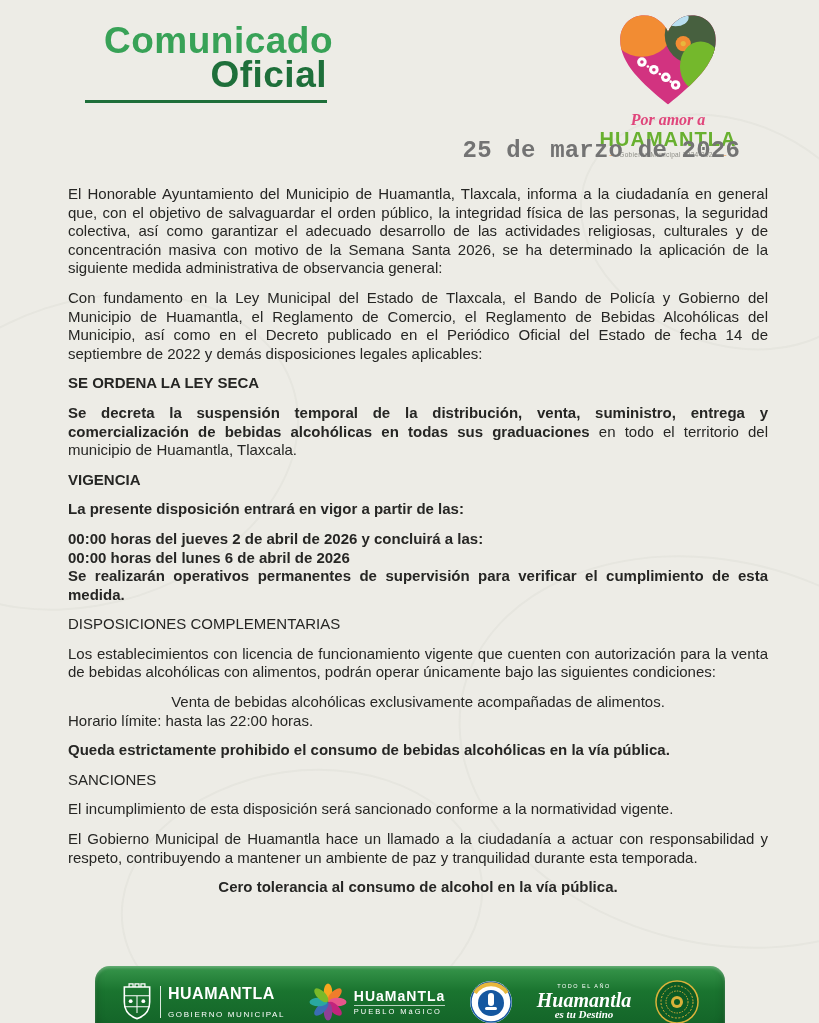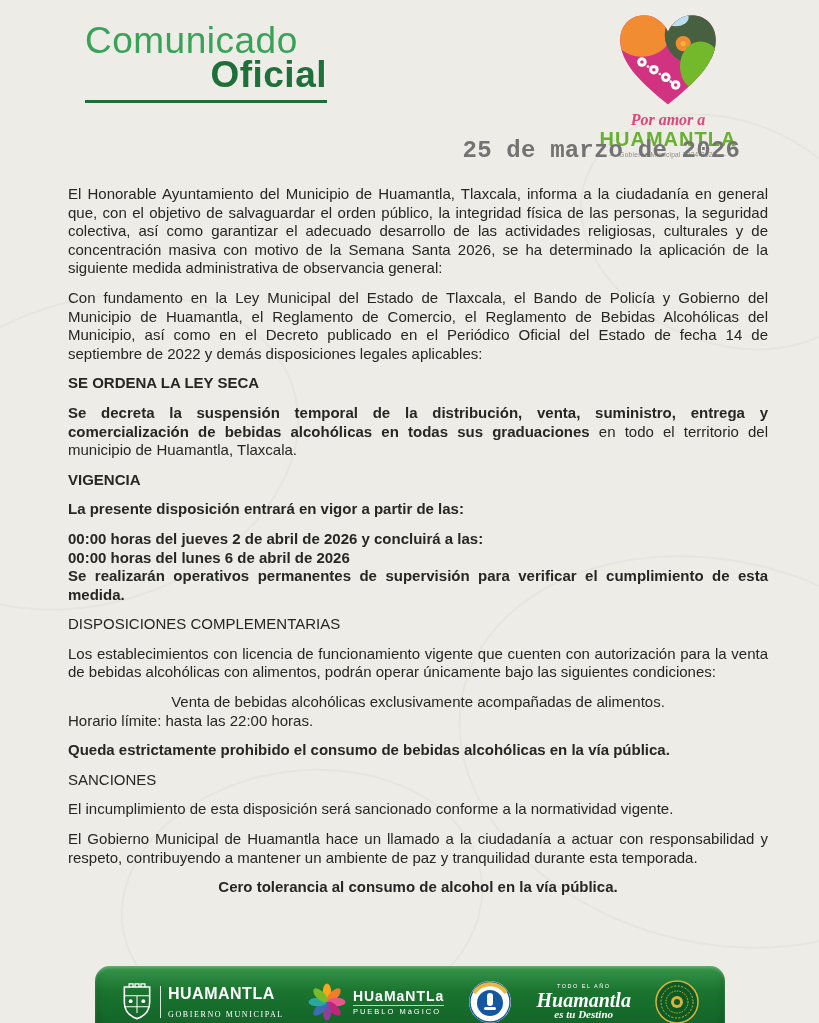--- a/index.html
+++ b/index.html
@@ -14,22 +14,23 @@
   
   .wm{position:absolute;border:2px solid rgba(120,115,100,0.05);border-radius:50%;}
   .wm1{width:420px;height:300px;left:-120px;top:300px;transform:rotate(-18deg);}
   .wm2{width:520px;height:380px;right:-160px;top:560px;transform:rotate(14deg);}
   .wm3{width:360px;height:260px;left:120px;top:770px;transform:rotate(-8deg);}
   .wm4{width:300px;height:220px;right:-60px;top:120px;transform:rotate(22deg);}
 
   
   .masthead{position:absolute;left:85px;top:22px;width:242px;}
   .masthead .line1{
-    font-size:37px;font-weight:normal;letter-spacing:.5px;line-height:1.0;
+    font-size:37px;font-weight:bold;letter-spacing:.5px;line-height:1.0;
     white-space:nowrap;
+    margin-left:19px;
   }
   .masthead .line2{
     font-size:37px;font-weight:bold;letter-spacing:.5px;line-height:1.0;
     text-align:right;margin-top:-3px;
   }
   .masthead .rule{height:0;border-bottom:3px solid #1e6f3a;margin-top:7px;}
 
   
   .brand{position:absolute;left:588px;top:11px;width:160px;text-align:center;}
   .brand .tagline{
@@ -64,21 +65,21 @@
     position:absolute;left:95px;top:966px;width:630px;height:72px;
     border-radius:15px;
     background:linear-gradient(180deg,#37964b 0%,#1a742f 35%,#115e26 100%);
     box-shadow:inset 0 2px 3px rgba(255,255,255,.25), inset 0 -6px 10px rgba(0,0,0,.25);
     display:flex;align-items:center;justify-content:space-between;
     padding:0 26px;box-sizing:border-box;color:#fff;
   }
   .flogo{display:flex;align-items:center;gap:7px;}
   .fdivider{width:1px;height:32px;background:rgba(255,255,255,.85);}
   .ftext1{font-size:16px;font-weight:bold;letter-spacing:.5px;line-height:1;}
-  .ftext2{font-size:8px;letter-spacing:1.6px;line-height:1;margin-top:9px;font-family:Liberation Serif, serif;}
+  .ftext2{font-size:8px;letter-spacing:1.6px;line-height:1;margin-top:9px;}
   .pm-name{font-size:14px;font-weight:bold;letter-spacing:1px;line-height:1;}
   .pm-sub{font-size:7.5px;letter-spacing:2px;line-height:1;margin-top:2px;border-top:1px solid rgba(255,255,255,.7);padding-top:2px;}
   .dest{text-align:center;line-height:1;}
   .dest .d1{font-size:5.5px;letter-spacing:1.5px;}
   .dest .d2{font-family:"Liberation Serif",serif;font-style:italic;font-weight:bold;font-size:20px;margin-top:1px;}
   .dest .d3{font-family:"Liberation Serif",serif;font-style:italic;font-weight:bold;font-size:11px;margin-top:-1px;}
 </style>
 </head>
 <body>
 

